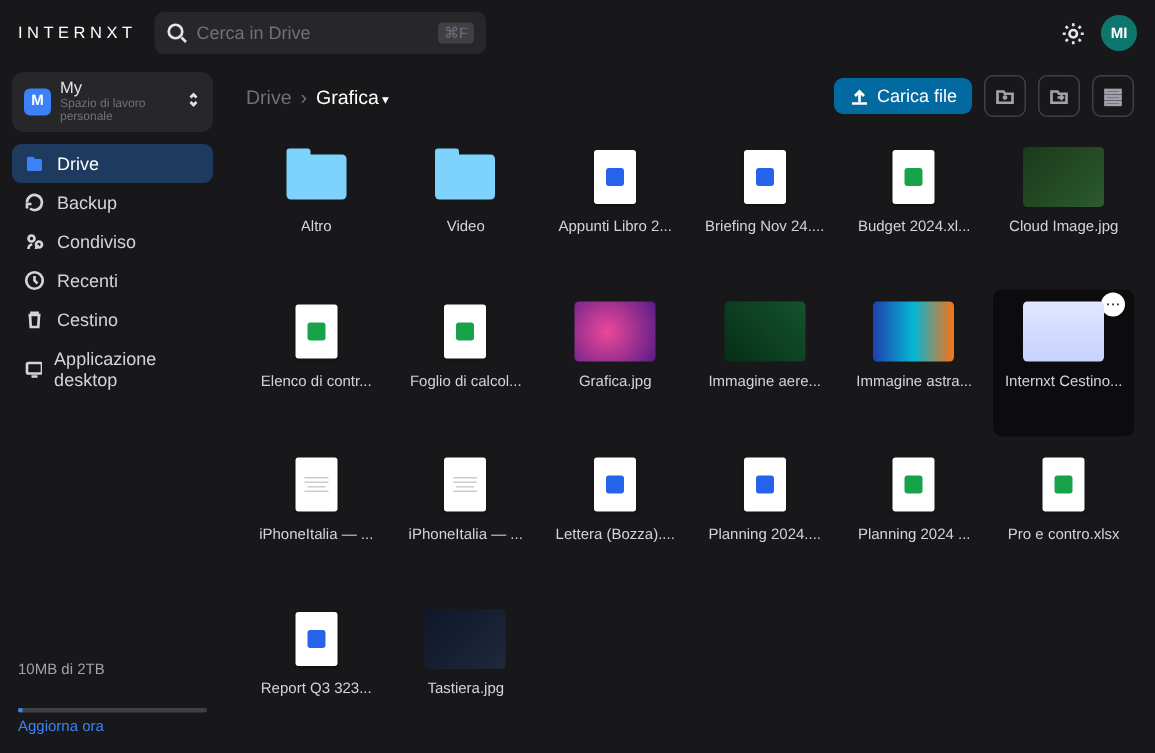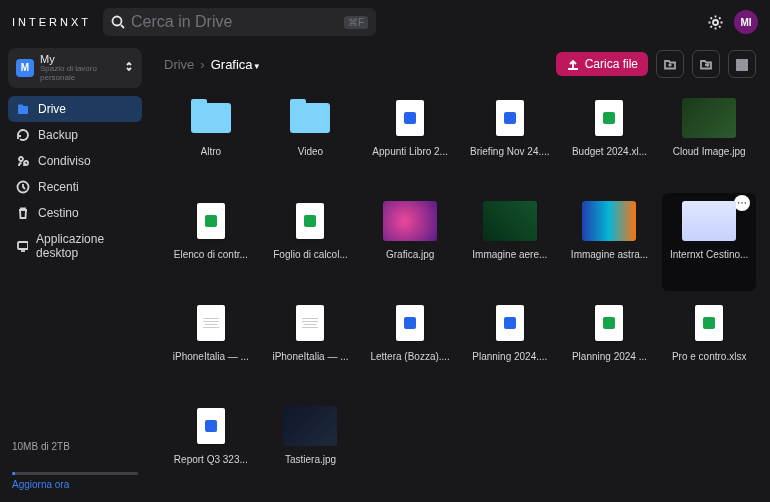--- a/index.html
+++ b/index.html
@@ -1,45 +1,45 @@
 <!DOCTYPE html>
 <html><head>
 <meta charset="utf-8">
 <style>
 *{margin:0;padding:0;box-sizing:border-box;font-family:-apple-system,BlinkMacSystemFont,"Segoe UI",sans-serif}
 body{background:#18181b;color:#e4e4e7;width:770px;height:502px;overflow:hidden;display:flex;flex-direction:column}
 .topbar{display:flex;align-items:center;padding:8px 12px;gap:12px;height:44px}
 .logo{letter-spacing:3px;font-size:11px;font-weight:500;color:#fff}
 .search{flex:0 0 220px;display:flex;align-items:center;background:#27272a;border-radius:6px;padding:4px 8px;gap:6px;height:28px}
-.search input{flex:1;background:none;border:none;color:#d946ef;font-size:16px;outline:none}
+.search input{flex:1;background:none;border:none;color:#d946ef;font-size:12px;outline:none}
 .search input::placeholder{color:#71717a}
 .kbd{font-size:10px;color:#71717a;background:#3f3f46;padding:1px 4px;border-radius:3px}
 .topbar-right{margin-left:auto;display:flex;align-items:center;gap:10px}
-.avatar{width:24px;height:24px;border-radius:50%;background:#701a75;color:#fff;display:flex;align-items:center;justify-content:center;font-size:10px;font-weight:600}
+.avatar{width:24px;height:24px;border-radius:50%;background:#0f766e;color:#fff;display:flex;align-items:center;justify-content:center;font-size:10px;font-weight:600}
 .body{display:flex;flex:1;overflow:hidden}
 .sidebar{width:150px;display:flex;flex-direction:column;padding:4px 8px 8px}
 .workspace{display:flex;align-items:center;gap:6px;background:#27272a;border-radius:8px;padding:5px 8px;margin-bottom:8px}
 .ws-icon{width:18px;height:18px;border-radius:4px;background:#3b82f6;color:#fff;display:flex;align-items:center;justify-content:center;font-size:10px;font-weight:600}
 .ws-text{flex:1;display:flex;flex-direction:column;line-height:1.1}
 .ws-name{font-size:11px;font-weight:500}
 .ws-sub{font-size:8px;color:#71717a}
 .side-item{display:flex;align-items:center;gap:8px;padding:6px 8px;border-radius:6px;font-size:12px;color:#d4d4d8;cursor:pointer}
 .side-item.active{background:#1e3a5f;color:#fff}
 .storage{margin-top:auto;padding:4px}
 .storage-text{font-size:10px;color:#a1a1aa;margin-bottom:20px}
 .bar{height:3px;background:#3f3f46;border-radius:2px;overflow:hidden}
 .bar-fill{height:100%;width:2%;background:#3b82f6}
 .upgrade{font-size:10px;color:#3b82f6;margin-top:4px;cursor:pointer}
 .main{flex:1;display:flex;flex-direction:column;overflow:hidden}
 .toolbar{display:flex;align-items:center;padding:6px 14px;gap:8px}
 .crumbs{display:flex;align-items:center;gap:6px;font-size:13px}
 .crumb-muted{color:#71717a}
 .crumb-active{color:#fff;font-weight:500}
 .tb-right{margin-left:auto;display:flex;align-items:center;gap:8px}
-.upload-btn{display:flex;gap:5px;background:#be185d;color:#fff;border:none;border-radius:6px;padding:5px 10px;font-size:12px;cursor:pointer}
+.upload-btn{display:flex;gap:5px;background:#0369a1;color:#fff;border:none;border-radius:6px;padding:5px 10px;font-size:12px;cursor:pointer}
 .icon-btn{width:28px;height:28px;border:1px solid #3f3f46;border-radius:6px;display:flex;align-items:center;justify-content:center;cursor:pointer;color:#a1a1aa}
 .grid{flex:1;overflow-y:auto;padding:6px 14px;display:grid;grid-template-columns:repeat(6,1fr);gap:4px 6px}
 .item{display:flex;flex-direction:column;align-items:center;padding:6px 2px;border-radius:6px;cursor:pointer;position:relative}
 .item.sel{background:#0c0c0e}
 .thumb{width:54px;height:44px;display:flex;align-items:center;justify-content:center;margin-bottom:6px;position:relative}
 .folder-ic{width:40px;height:30px;background:#7dd3fc;border-radius:3px;position:relative}
 .folder-ic:before{content:"";position:absolute;top:-4px;left:0;width:16px;height:6px;background:#7dd3fc;border-radius:2px 2px 0 0}
 .doc{width:28px;height:36px;background:#fff;border-radius:2px;display:flex;align-items:center;justify-content:center;box-shadow:0 1px 2px rgba(0,0,0,.3)}
 .doc-bar{width:12px;height:12px;border-radius:2px}
 .word{background:#2563eb}.excel{background:#16a34a}

